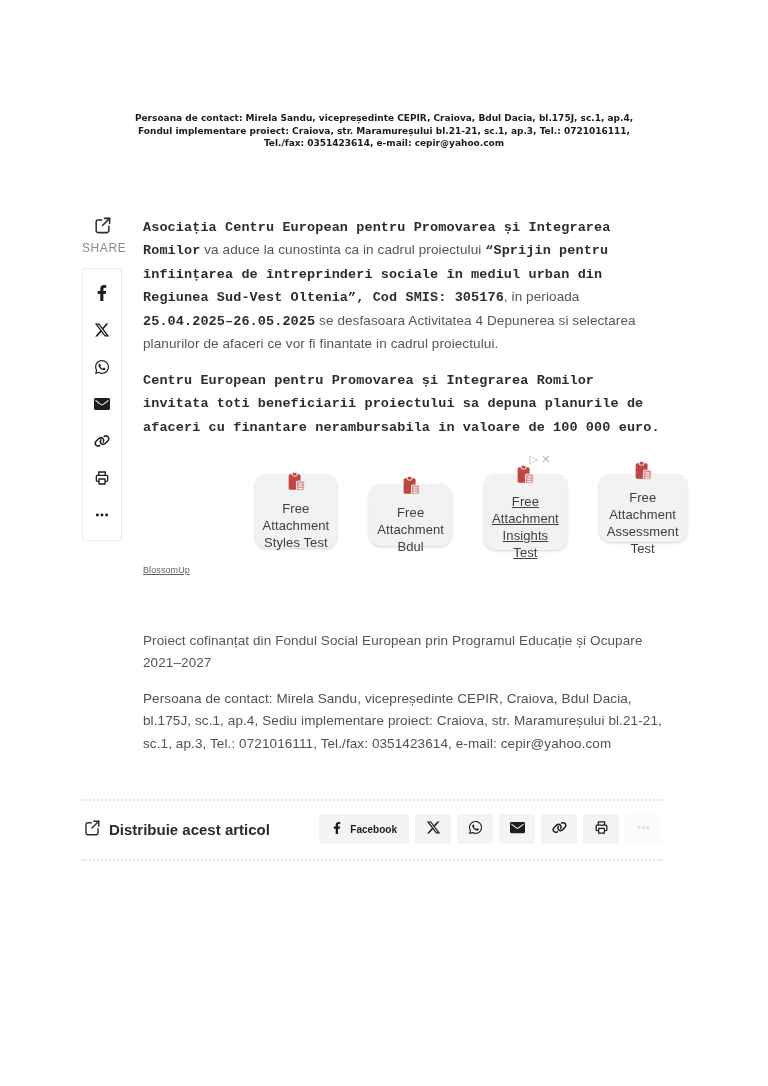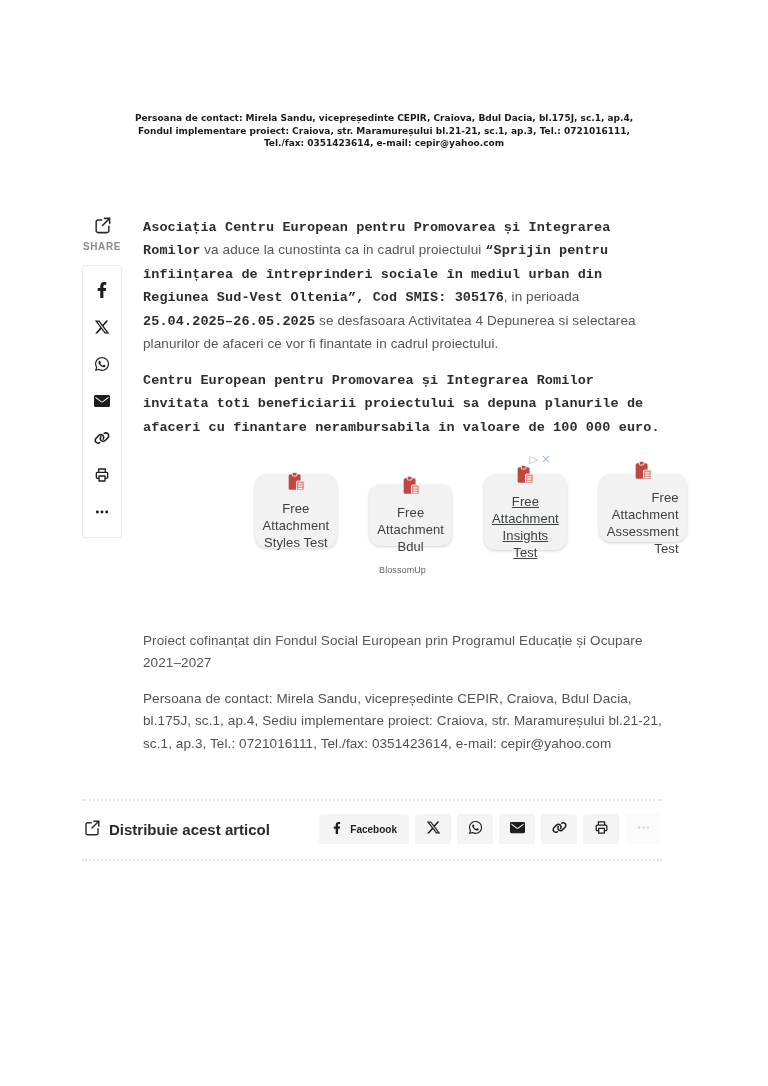--- a/index.html
+++ b/index.html
@@ -27,22 +27,22 @@
     display: flex;
     margin: 66px 106px 0 82px;
     gap: 21px;
   }
 
   
   .share-rail { width: 40px; flex: none; }
   .share-top { text-align: center; color: #2b2b2b; }
   .share-top svg { width: 19px; height: 19px; }
   .share-top-label {
-    font-size: 10px; letter-spacing: .6px; color: #8b8b8b;
-    margin-top: 2px; font-weight: 700;
+    font-size: 12px; letter-spacing: .6px; color: #8b8b8b;
+    margin-top: 2px; font-weight: 400;
   }
   .rail-box {
     margin-top: 13px;
     border: 1px solid #ececec;
     border-radius: 3px;
     background: #fff;
     display: flex; flex-direction: column; align-items: center;
     padding: 17px 0 15px;
     gap: 20px;
   }
@@ -90,23 +90,23 @@
     gap: 3px;
     font-size: 13px; line-height: 17px;
     color: #3c4043; text-align: center;
     cursor: pointer;
     padding: 6px 8px;
   }
   .ad-card svg { width: 22px; height: 22px; flex: none; }
   .ad-card:nth-child(1) { height: 74px; }
   .ad-card:nth-child(2) { height: 62px; margin-top: 10px; }
   .ad-card:nth-child(3) { height: 76px; text-decoration: underline; }
-  .ad-card:nth-child(4) { height: 68px; text-align: right; }
+  .ad-card:nth-child(4) { height: 68px; }
   .ad-attribution {
-    text-align: center; font-size: 9px; color: #5f6368; margin-top: 9px;
+    text-align: left; font-size: 9px; color: #5f6368; margin-top: 9px; text-decoration: underline;
   }
 
   
   .footer-note { margin-top: 48px; }
   .footer-contact { margin-top: 8px; color: #515151; }
 
   
   .share-bar {
     margin: 31px 106px 0 82px;
     border-top: 2px dotted #e4e4e4;

